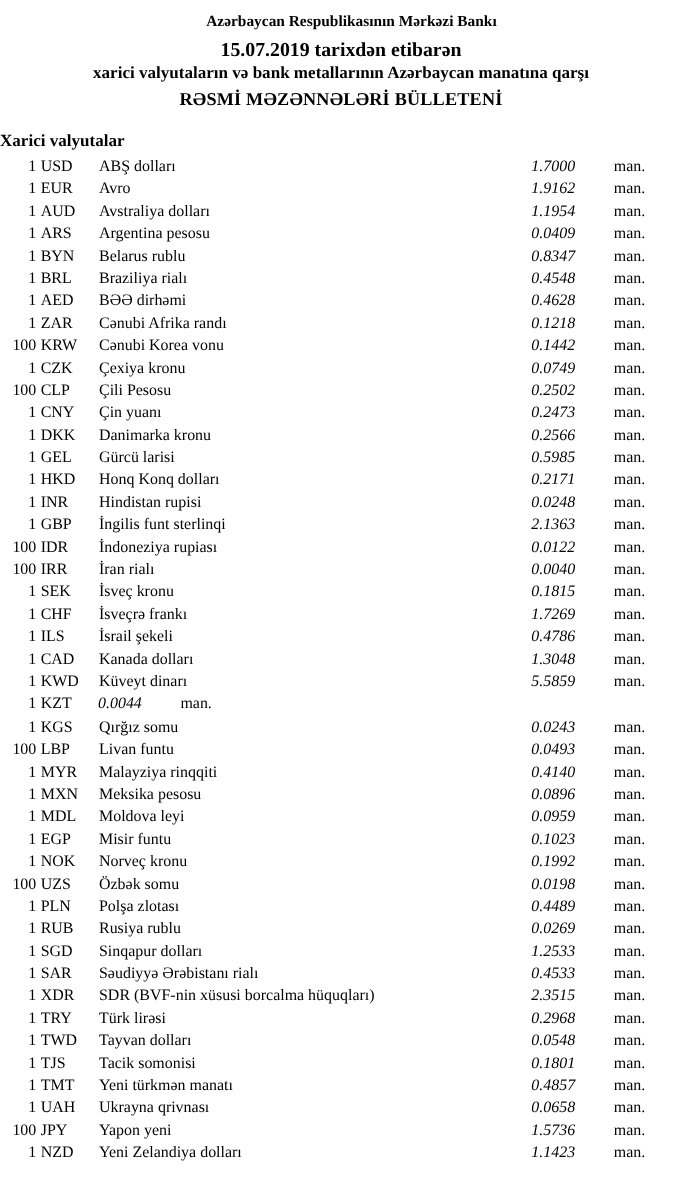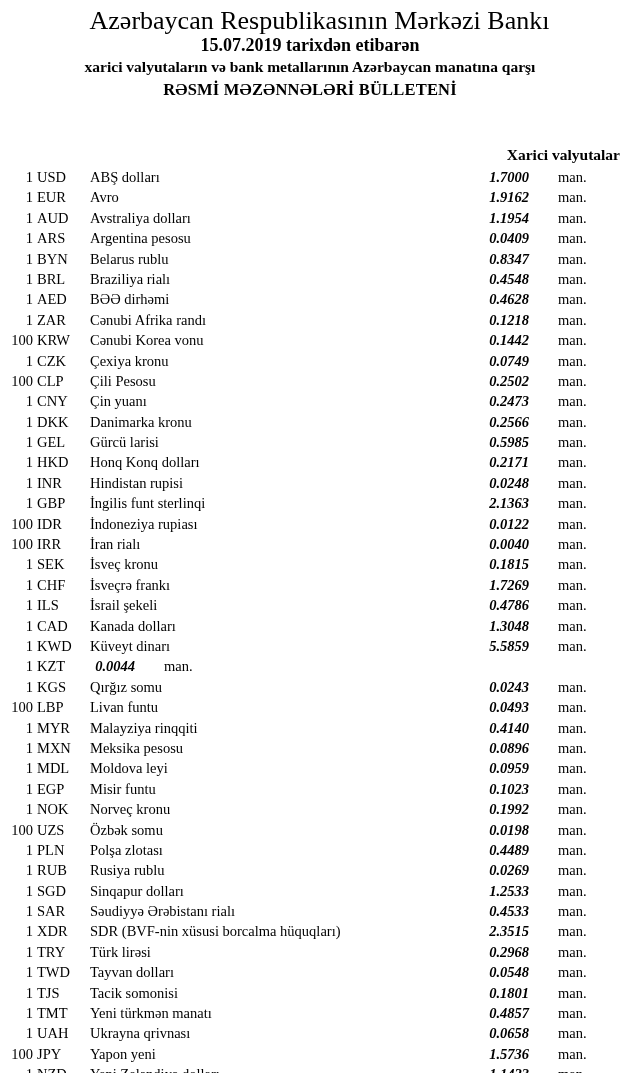--- a/index.html
+++ b/index.html
@@ -7,46 +7,46 @@
   .page {
     position: relative;
     width: 620px;
     height: 1073px;
     background: #ffffff;
     color: #000000;
     font-family: "Liberation Serif", "DejaVu Serif", serif;
     overflow: hidden;
   }
   .doc-header { text-align: center; padding-top: 7px; }
-  .bank-name   { font-size: 26px;   font-weight: normal; line-height: 27px; padding-left: 19px; }
+  .bank-name   { font-size: 14px;   font-weight: bold; line-height: 27px; padding-left: 19px; }
   .date-line   { font-size: 18px; font-weight: bold; line-height: 22px; }
   .subtitle    { font-size: 15.5px; font-weight: bold; line-height: 22px; }
   .bulletin-title { font-size: 16.5px; font-weight: bold; line-height: 23px; letter-spacing: 0.2px; text-align: center; }
   .section-title {
-    text-align: right;
+    text-align: left;
     font-size: 15.5px;
     font-weight: bold;
     line-height: 21px;
-    margin-top: 43px;
+    margin-top: 17px;
   }
   .currency-table { margin-top: 2px; }
   .row {
     display: flex;
     align-items: baseline;
     height: 20.4px;
     line-height: 20.4px;
     font-size: 14.5px;
     padding-right: 18px;
     white-space: nowrap;
   }
   .qty  { flex: 0 0 33px;  text-align: right; }
   .code { flex: 0 0 46px;  margin-left: 4px; text-align: left; }
   .name { flex: 1 1 auto;  margin-left: 7px; overflow: hidden; }
-  .rate { flex: 0 0 auto;  min-width: 52px; text-align: right;
-          font-weight: bold; font-style: italic; }
+  .rate { flex: 0 0 auto;  min-width: 52px; text-align: center;
+          font-weight: normal; font-style: italic; }
   .unit { flex: 0 0 44px;  margin-left: 29px; text-align: left; }
 </style>
 </head>
 <body>
 
 <div class="page">
   <header class="doc-header">
     <div class="bank-name">Azərbaycan Respublikasının Mərkəzi Bankı</div>
     <div class="date-line">15.07.2019 tarixdən etibarən</div>
     <div class="subtitle">xarici valyutaların və bank metallarının Azərbaycan manatına qarşı</div>

